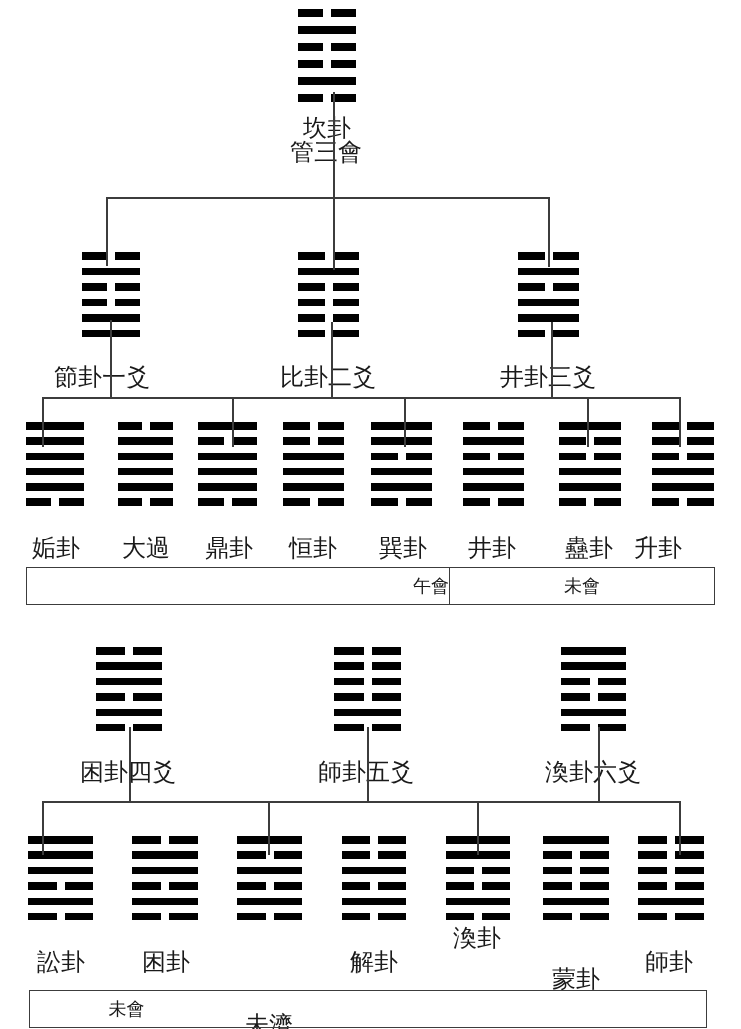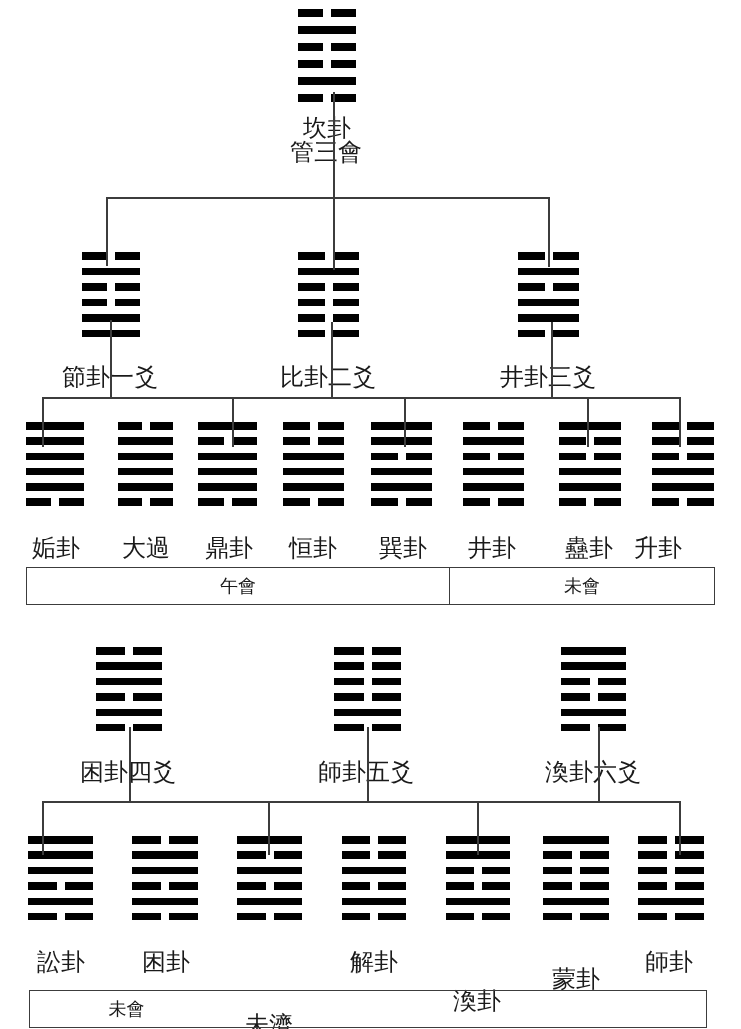--- a/index.html
+++ b/index.html
@@ -126,21 +126,21 @@
         <span></span>
       </div>
       <div class="line yang"></div>
       <div class="line yang"></div>
       <div class="line yin">
         <span></span>
         <span></span>
       </div>
     </div>
 
-  <div class="lbl" style="left:50px; top:366px;">節卦一爻</div>
+  <div class="lbl" style="left:42px; top:366px;">節卦一爻</div>
   <div class="lbl" style="left:268px; top:366px;">比卦二爻</div>
   <div class="lbl" style="left:488px; top:366px;">井卦三爻</div>
 
   <div class="vl" style="left:110px; top:320px; height:78px;"></div>
   <div class="vl" style="left:331px; top:322px; height:76px;"></div>
   <div class="vl" style="left:551px; top:322px; height:76px;"></div>
   <div class="hl" style="left:42px; top:397px; width:638px;"></div>
   <div class="vl" style="left:42px; top:397px; height:50px;"></div>
   <div class="vl" style="left:232px; top:397px; height:50px;"></div>
   <div class="vl" style="left:404px; top:397px; height:50px;"></div>
@@ -275,21 +275,21 @@
   <div class="lbl" style="left:-4px; top:537px;">姤卦</div>
   <div class="lbl" style="left:86px; top:537px;">大過</div>
   <div class="lbl" style="left:169px; top:537px;">鼎卦</div>
   <div class="lbl" style="left:253px; top:537px;">恒卦</div>
   <div class="lbl" style="left:343px; top:537px;">巽卦</div>
   <div class="lbl" style="left:432px; top:537px;">井卦</div>
   <div class="lbl" style="left:529px; top:537px;">蠱卦</div>
   <div class="lbl" style="left:598px; top:537px;">升卦</div>
 
   <div class="pbox" style="left:26px; top:567px; width:689px;">
-    <div class="pcell" style="width:422px;">
+    <div class="pcell" style="width:422px;justify-content:flex-end;">
       <span>午會</span>
     </div>
     <div class="pcell" style="flex:1;">
       <span>未會</span>
     </div>
   </div>
 
   <div class="hex hex-r4" style="left:96px; top:647px; width:66px;">
       <div class="line yin">
         <span></span>
@@ -487,21 +487,21 @@
       <div class="line yin">
         <span></span>
         <span></span>
       </div>
     </div>
 
   <div class="lbl" style="left:1px; top:951px;">訟卦</div>
   <div class="lbl" style="left:106px; top:951px;">困卦</div>
   <div class="lbl" style="left:209px; top:1002px;margin-top:12px;">未濟</div>
   <div class="lbl" style="left:314px; top:951px;">解卦</div>
-  <div class="lbl" style="left:417px; top:990px;">渙卦</div>
+  <div class="lbl" style="left:417px; top:927px;">渙卦</div>
   <div class="lbl" style="left:516px; top:951px;margin-top:17px;">蒙卦</div>
   <div class="lbl" style="left:609px; top:951px;">師卦</div>
 
   <div class="pbox" style="left:29px; top:990px; width:678px;">
     <div class="pcell" style="width:193px;">
       <span>未會</span>
     </div>
   </div>
 
 </div>

